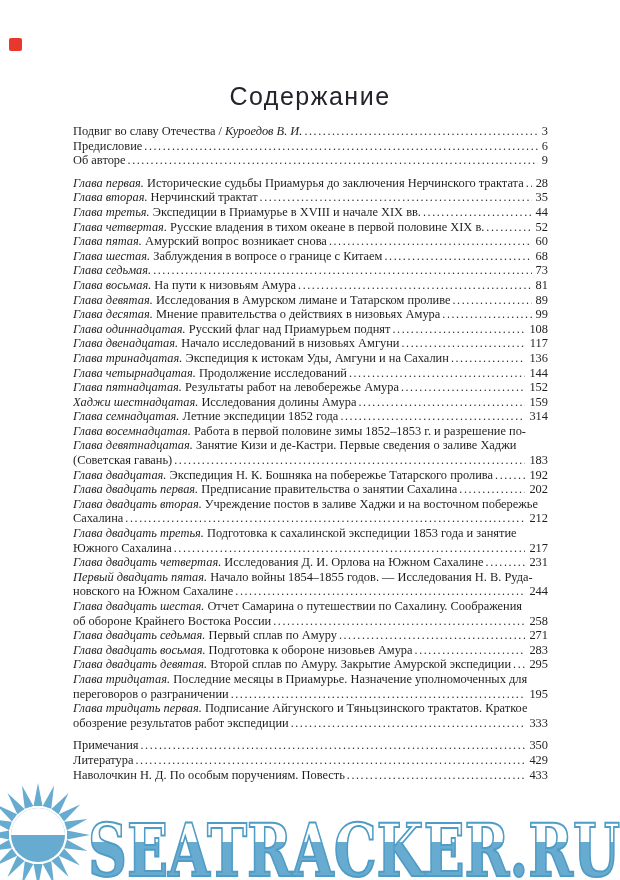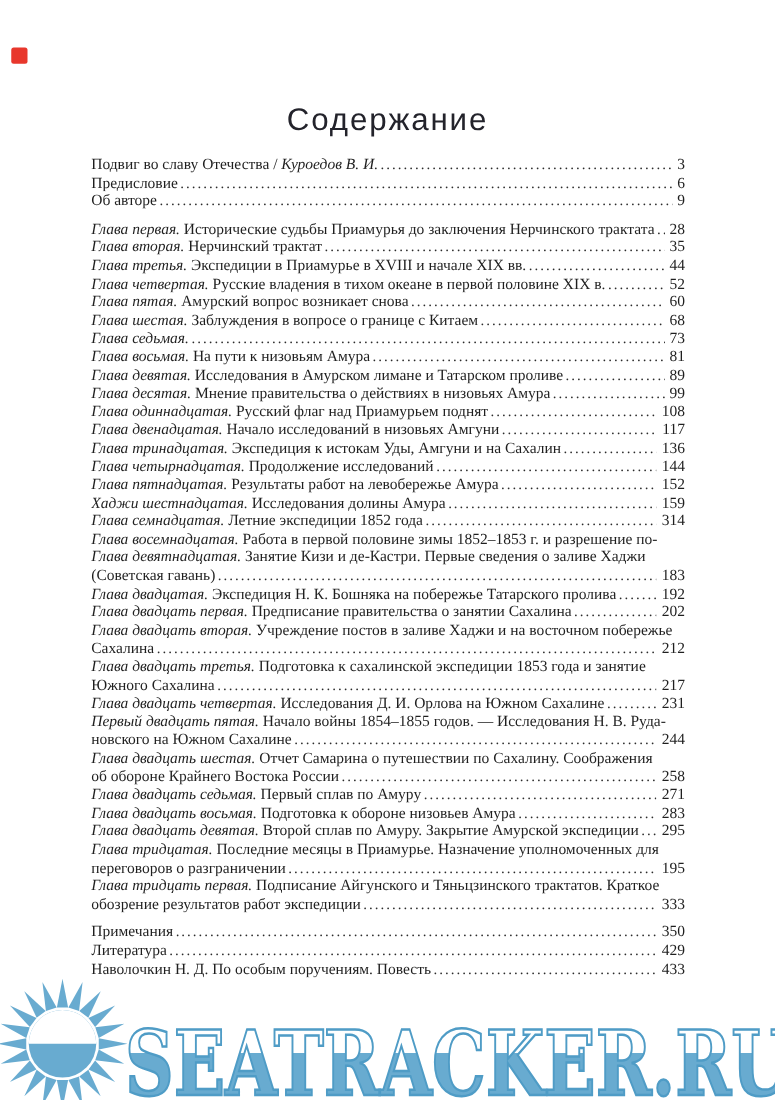--- a/index.html
+++ b/index.html
@@ -38,21 +38,21 @@
     flex:1 1 0;overflow:hidden;white-space:nowrap;
     margin-left:2px;margin-right:2px;
     color:#2b2b2b;min-width:6px;
   }
   .dots::after{
     content:"........................................................................................................................................................................";
     letter-spacing:1.6px;font-size:12px;
   }
   .pg{flex:0 0 auto;padding-left:2px;}
   .watermark{
-    position:absolute;left:12px;top:0;width:496px;height:880px;
+    position:absolute;left:0;top:0;width:496px;height:880px;
     pointer-events:none;
   }
   .wm-sun{position:absolute;left:-14px;top:783px;}
   .wm-text{position:absolute;left:88px;top:820px;}
 </style>
 </head>
 <body>
 
 <div class="page">
 

